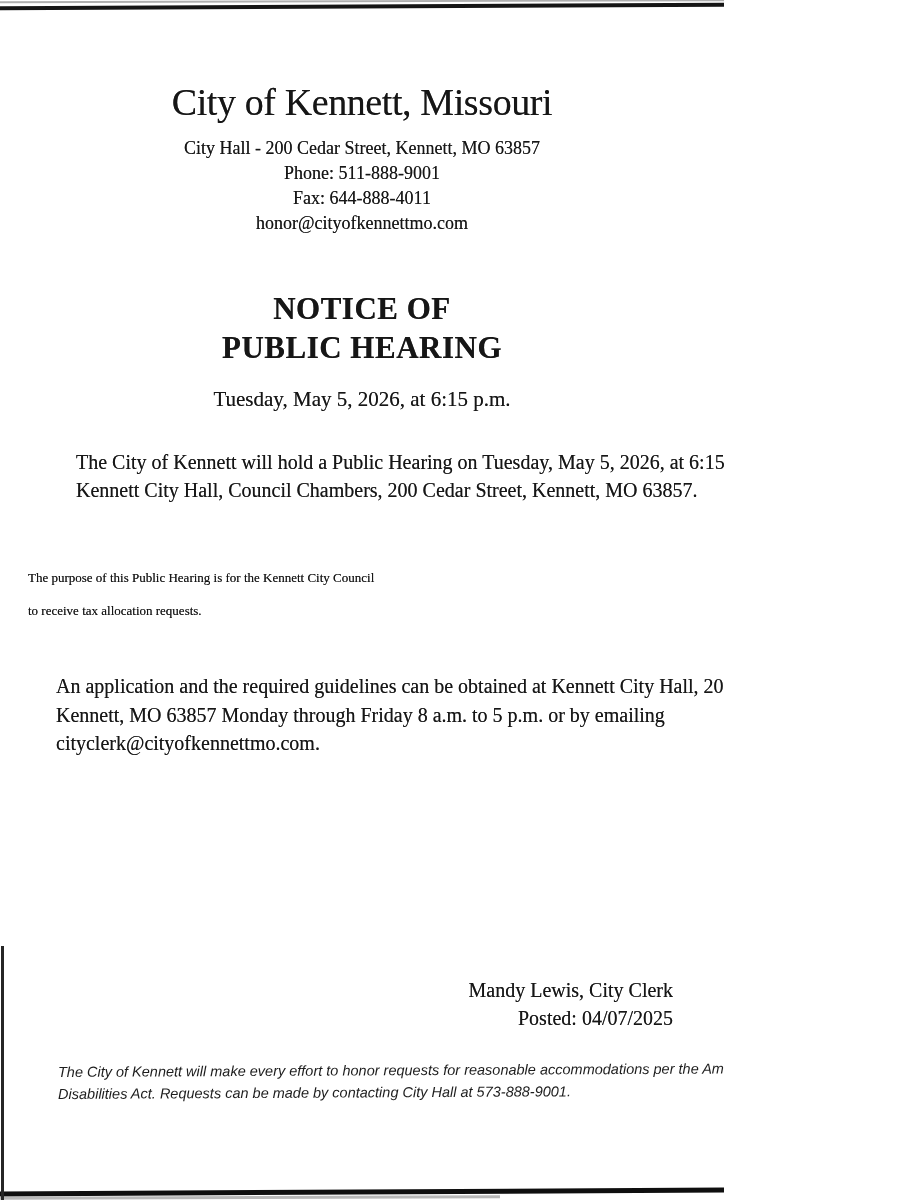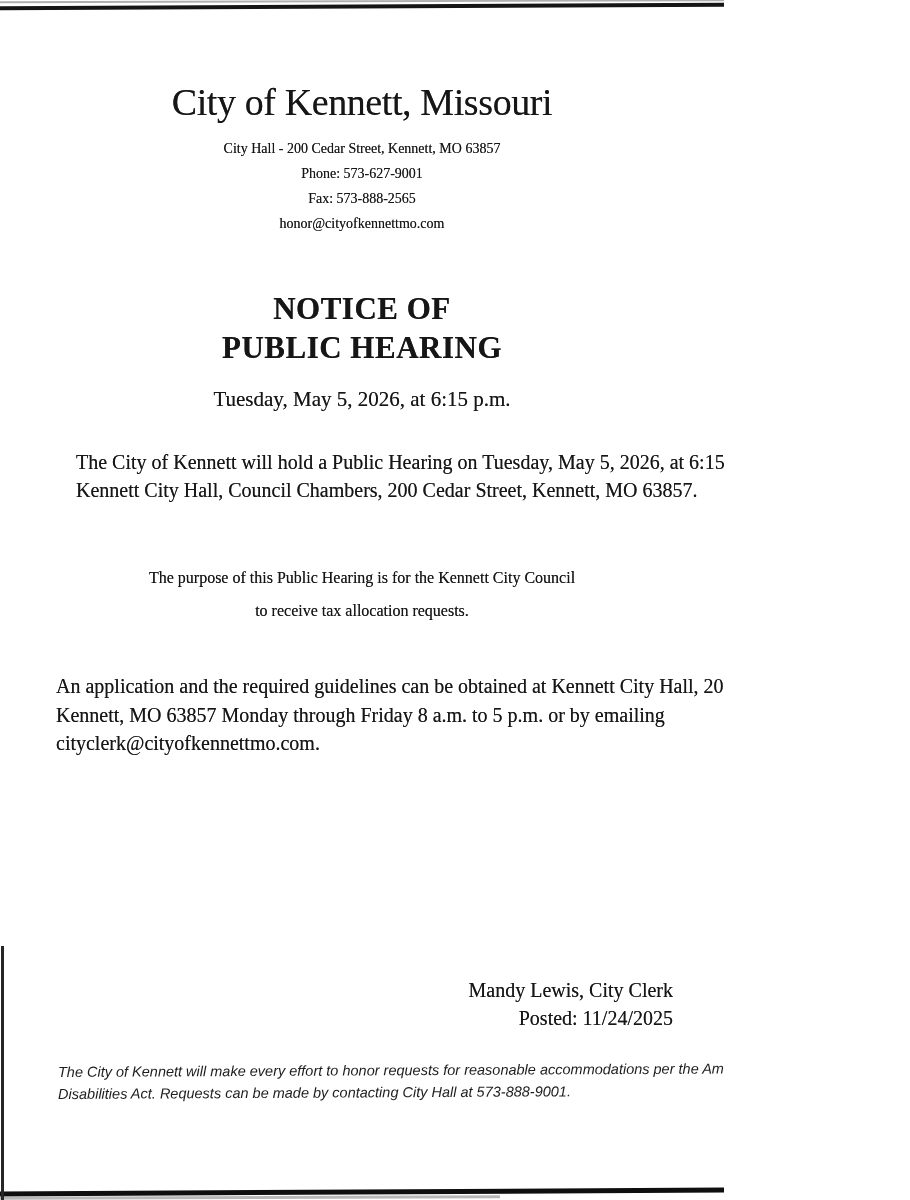--- a/index.html
+++ b/index.html
@@ -43,39 +43,39 @@
     background: #262626;
   }
 
   
   .header-block {
     position: absolute; top: 81px; left: 0; right: 0; text-align: center;
   }
   .org-title {
     font-size: 38px; line-height: 1.15; letter-spacing: -0.4px; font-weight: 400;
   }
-  .contact-block { margin-top: 11px; font-size: 14px; line-height: 25px; }
+  .contact-block { margin-top: 11px; font-size: 18px; line-height: 25px; }
 
   
   .notice-block {
     position: absolute; top: 290px; left: 0; right: 0; text-align: center;
   }
   .notice-heading {
     font-weight: 700; font-size: 31px; line-height: 38.5px; letter-spacing: 0.5px;
   }
   .notice-datetime { margin-top: 20px; font-size: 21px; line-height: 25px; }
 
   
   .hearing-paragraph {
     position: absolute; top: 449px; left: 56px; width: 806px;
     font-size: 20px; line-height: 27.5px; margin-left: 20px;
   }
   .purpose-paragraph {
-    position: absolute; top: 561px; left: 0; right: 0; text-align: center;
-    font-size: 16px; line-height: 33px;
+    position: absolute; top: 561px; left: 0; right: 0; 
+    font-size: 13px; line-height: 33px; padding-left: 28px;
   }
   .application-paragraph {
     position: absolute; top: 672px; left: 56px; width: 806px;
     font-size: 20px; line-height: 28.5px;
   }
 
   
   .signature-block {
     position: absolute; top: 976px; right: 51px; text-align: right;
     font-size: 20px; line-height: 28px;
@@ -97,22 +97,22 @@
   <div class="top-edge-gray"></div>
   <div class="top-edge"></div>
   <div class="bottom-edge"></div>
   <div class="bottom-edge-gray"></div>
   <div class="left-edge"></div>
 
   <div class="header-block ink">
     <div class="org-title">City of Kennett, Missouri</div>
     <div class="contact-block">
       <div>City Hall - 200 Cedar Street, Kennett, MO 63857</div>
-      <div>Phone: 573-627-9001</div>
-      <div>Fax: 573-888-2565</div>
+      <div>Phone: 511-888-9001</div>
+      <div>Fax: 644-888-4011</div>
       <div>honor@cityofkennettmo.com</div>
     </div>
   </div>
 
   <div class="notice-block ink">
     <div class="notice-heading ml">NOTICE OF
 PUBLIC HEARING</div>
     <div class="notice-datetime">Tuesday, May 5, 2026, at 6:15 p.m.</div>
   </div>
 
@@ -121,19 +121,19 @@
 
   <div class="purpose-paragraph ml ink">The purpose of this Public Hearing is for the Kennett City Council
 to receive tax allocation requests.</div>
 
   <div class="application-paragraph ml ink">An application and the required guidelines can be obtained at Kennett City Hall, 200 Cedar St.,
 Kennett, MO 63857 Monday through Friday 8 a.m. to 5 p.m. or by emailing
 cityclerk@cityofkennettmo.com.</div>
 
   <div class="signature-block ink">
     <div>Mandy Lewis, City Clerk</div>
-    <div>Posted: 11/24/2025</div>
+    <div>Posted: 04/07/2025</div>
   </div>
 
   <div class="ada-disclaimer ml">The City of Kennett will make every effort to honor requests for reasonable accommodations per the Americans with
 Disabilities Act. Requests can be made by contacting City Hall at 573-888-9001.</div>
 
 </div>
 
 </body></html>

